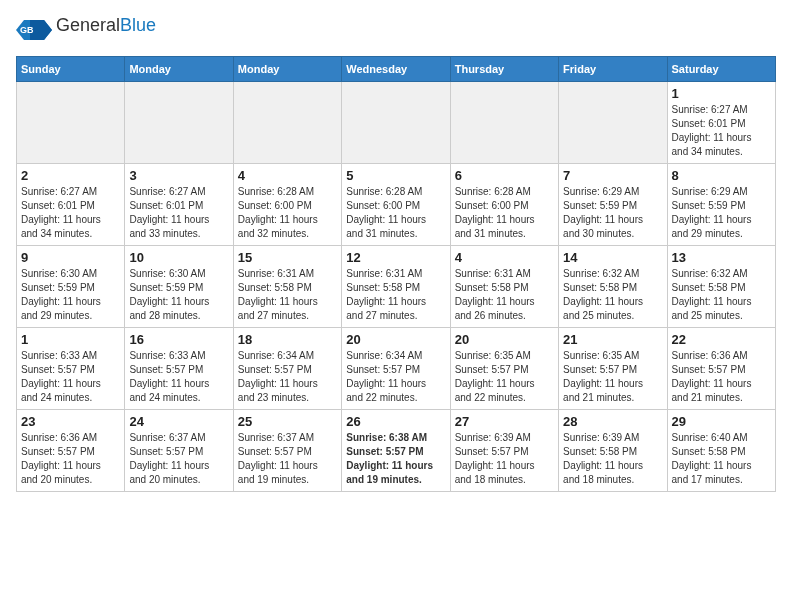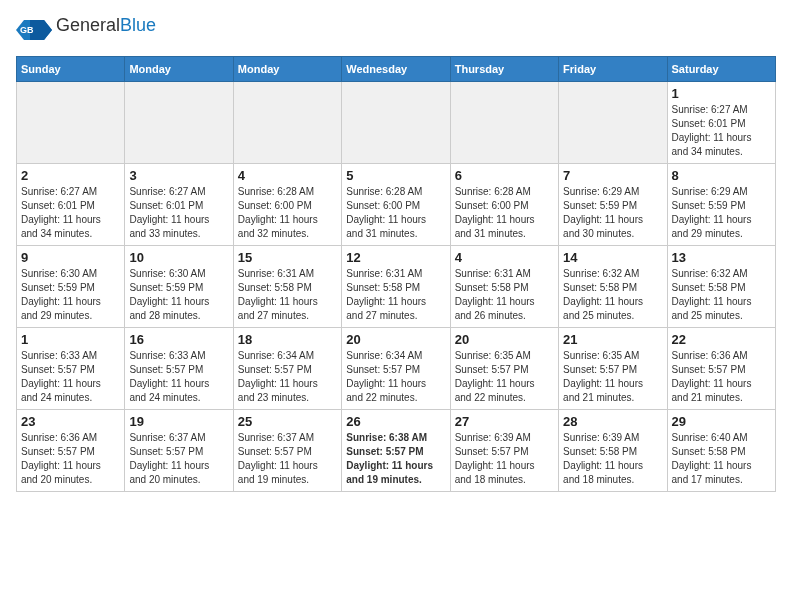--- a/index.html
+++ b/index.html
@@ -284,21 +284,21 @@
       </tr>
       <tr>
         <td>
           <span class="day-num">23</span>
           <div class="day-info" style="white-space: pre-line;">Sunrise: 6:36 AM
 Sunset: 5:57 PM
 Daylight: 11 hours
 and 20 minutes.</div>
         </td>
         <td>
-          <span class="day-num">19</span>
+          <span class="day-num">24</span>
           <div class="day-info" style="white-space: pre-line;">Sunrise: 6:37 AM
 Sunset: 5:57 PM
 Daylight: 11 hours
 and 20 minutes.</div>
         </td>
         <td>
           <span class="day-num">25</span>
           <div class="day-info" style="white-space: pre-line;">Sunrise: 6:37 AM
 Sunset: 5:57 PM
 Daylight: 11 hours

